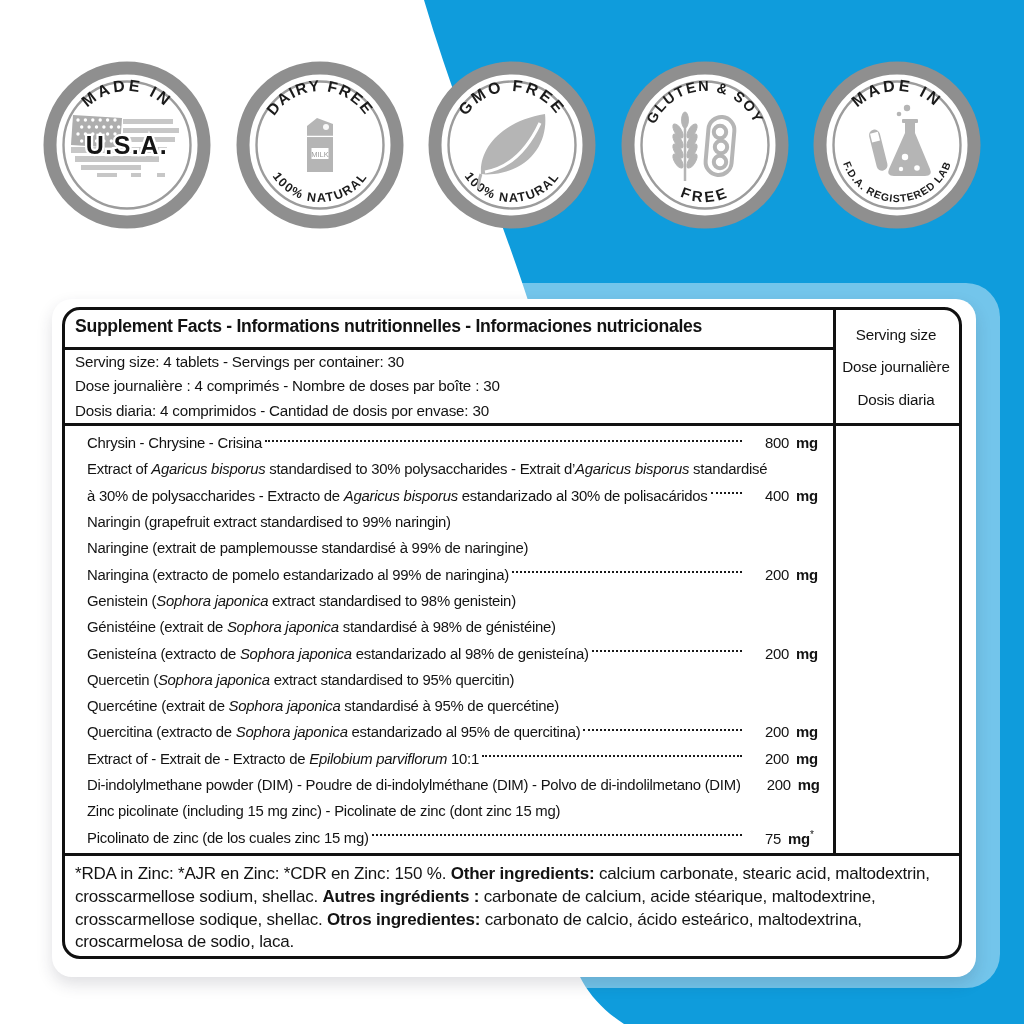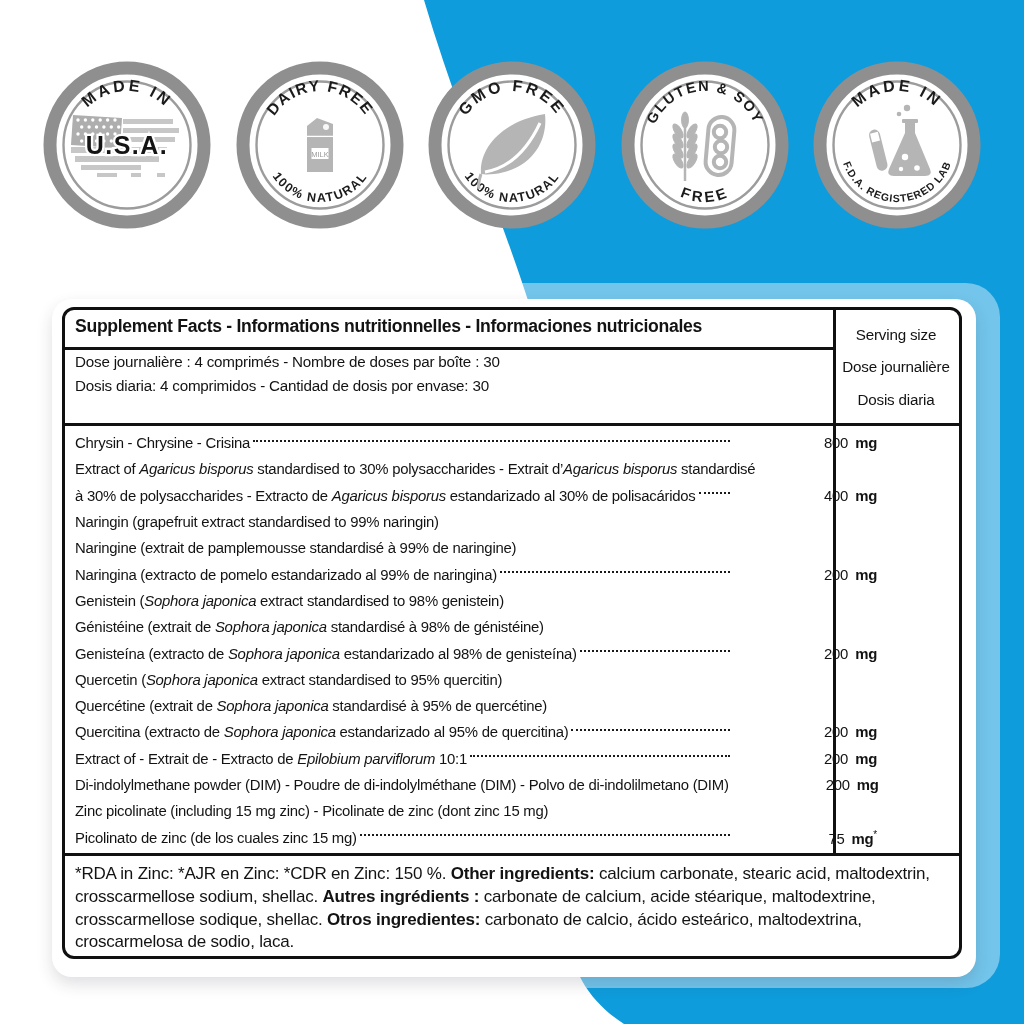--- a/index.html
+++ b/index.html
@@ -1,27 +1,27 @@
 <!DOCTYPE html>
 <html><head>
 <meta charset="utf-8">
 <style>
   html,body{margin:0;padding:0;}
   body{font-family:"Liberation Sans",sans-serif;}
   #page{position:relative;width:1024px;height:1024px;background:#ffffff;overflow:hidden;}
   #bg-curve{position:absolute;left:0;top:0;width:1024px;height:1024px;}
   #halo{position:absolute;left:38px;top:283px;width:962px;height:705px;border-radius:34px;background:rgba(255,255,255,0.42);}
   #card{position:absolute;left:52px;top:299px;width:924px;height:678px;border-radius:20px;background:#fff;box-shadow:0 7px 16px rgba(40,40,60,0.15);}
-  #facts-table{position:absolute;left:10px;top:8px;width:900px;height:652px;border:3px solid #101010;border-radius:12px;background:#fff;box-sizing:border-box;color:#131313;}
+  #facts-table{position:absolute;left:10px;top:8px;width:900px;height:652px;border:3px solid #101010;border-radius:18px;background:#fff;box-sizing:border-box;color:#131313;}
   .t-title{position:absolute;left:10px;top:6px;font-size:17.6px;font-weight:700;letter-spacing:-0.3px;white-space:nowrap;}
   .h-line1{position:absolute;left:0;top:37px;width:768px;height:2.6px;background:#111;}
   .serv-block{position:absolute;left:10px;top:40px;font-size:15.2px;line-height:24.3px;letter-spacing:-0.2px;}
   .serv-col{position:absolute;left:768px;top:0;width:126px;height:113px;display:flex;flex-direction:column;justify-content:space-evenly;align-items:center;font-size:15.2px;text-align:center;letter-spacing:-0.2px;}
   .thick-line{position:absolute;left:0;top:113px;width:894px;height:3px;background:#111;}
-  .ing-wrap{position:absolute;left:0;top:116px;width:820px;box-sizing:border-box;padding:4px 8px 0 10px;text-align:right;}
+  .ing-wrap{position:absolute;left:12px;top:116px;width:820px;box-sizing:border-box;padding:4px 8px 0 10px;}
   .ing-row{height:26.3px;display:flex;align-items:center;font-size:14.9px;letter-spacing:-0.25px;white-space:nowrap;}
   .ing-row .lab{flex:0 0 auto;}
   .ing-row .dots{flex:1 1 auto;min-width:0;border-bottom:2.6px dotted #1a1a1a;margin:0 1px 5px 3px;}
   .ing-row .amt{flex:0 0 124px;padding-left:22px;white-space:nowrap;}
   .ing-row .unit{margin-left:7px;font-weight:bold;}
   .ing-row sup{font-size:10px;}
   .v-div{position:absolute;left:768px;top:0;width:2.6px;height:543px;background:#111;}
   .f-line{position:absolute;left:0;top:543px;width:894px;height:2.6px;background:#111;}
   .footnote{position:absolute;left:0;top:546px;width:894px;box-sizing:border-box;padding:7px 10px 0 10px;font-size:17px;line-height:22.8px;letter-spacing:-0.2px;}
   .footnote div{white-space:nowrap;}
@@ -179,20 +179,21 @@
             </g>
           </g>
         </svg></div>
     </div>
   <div id="halo" style="background: rgba(255, 255, 255, 0.42);"></div>
   <div id="card">
     <div id="facts-table">
       <div class="t-title">Supplement Facts - Informations nutritionnelles - Informaciones nutricionales</div>
       <div class="h-line1"></div>
       <div class="serv-block">
+          <div>Serving size: 4 tablets - Servings per container: 30</div>
           <div>Dose journalière : 4 comprimés - Nombre de doses par boîte : 30</div>
           <div>Dosis diaria: 4 comprimidos - Cantidad de dosis por envase: 30</div>
         </div>
       <div class="serv-col">
           <div>Serving size</div>
           <div>Dose journalière</div>
           <div>Dosis diaria</div>
         </div>
       <div class="thick-line"></div>
       <div class="ing-wrap">

